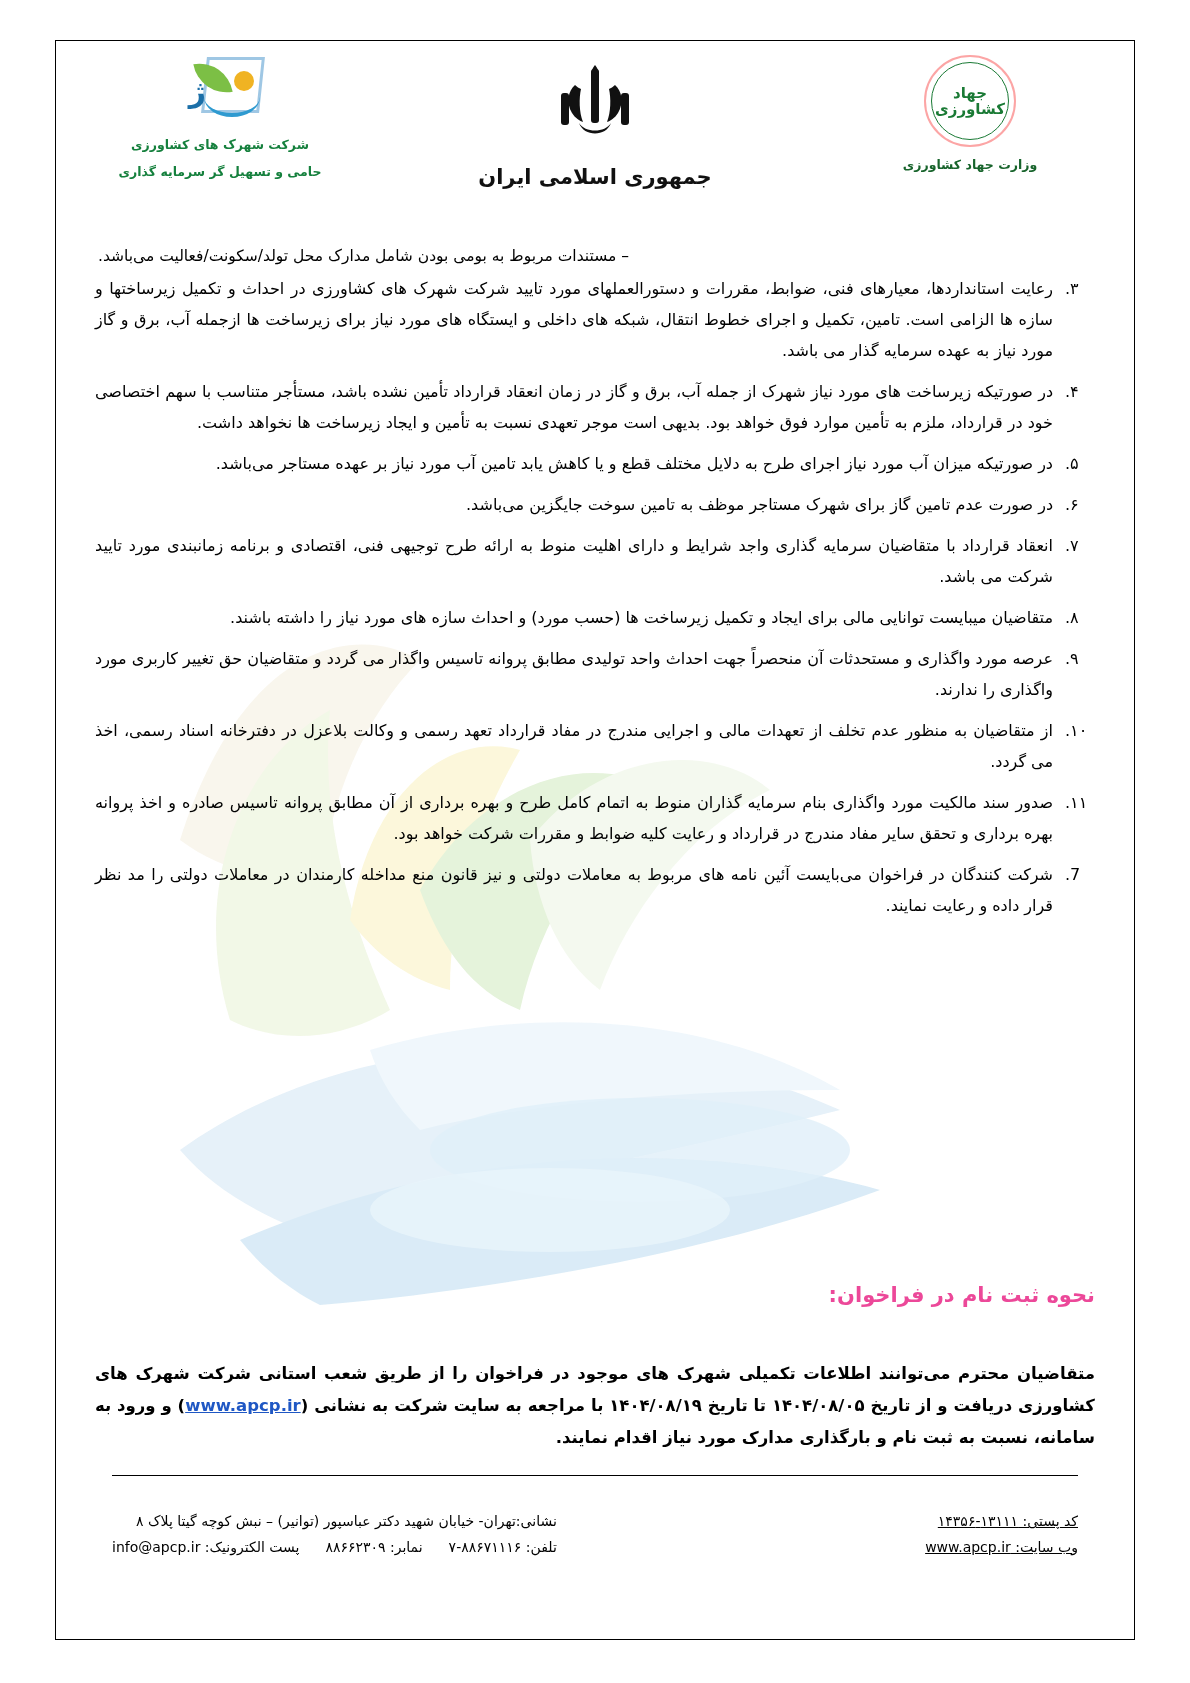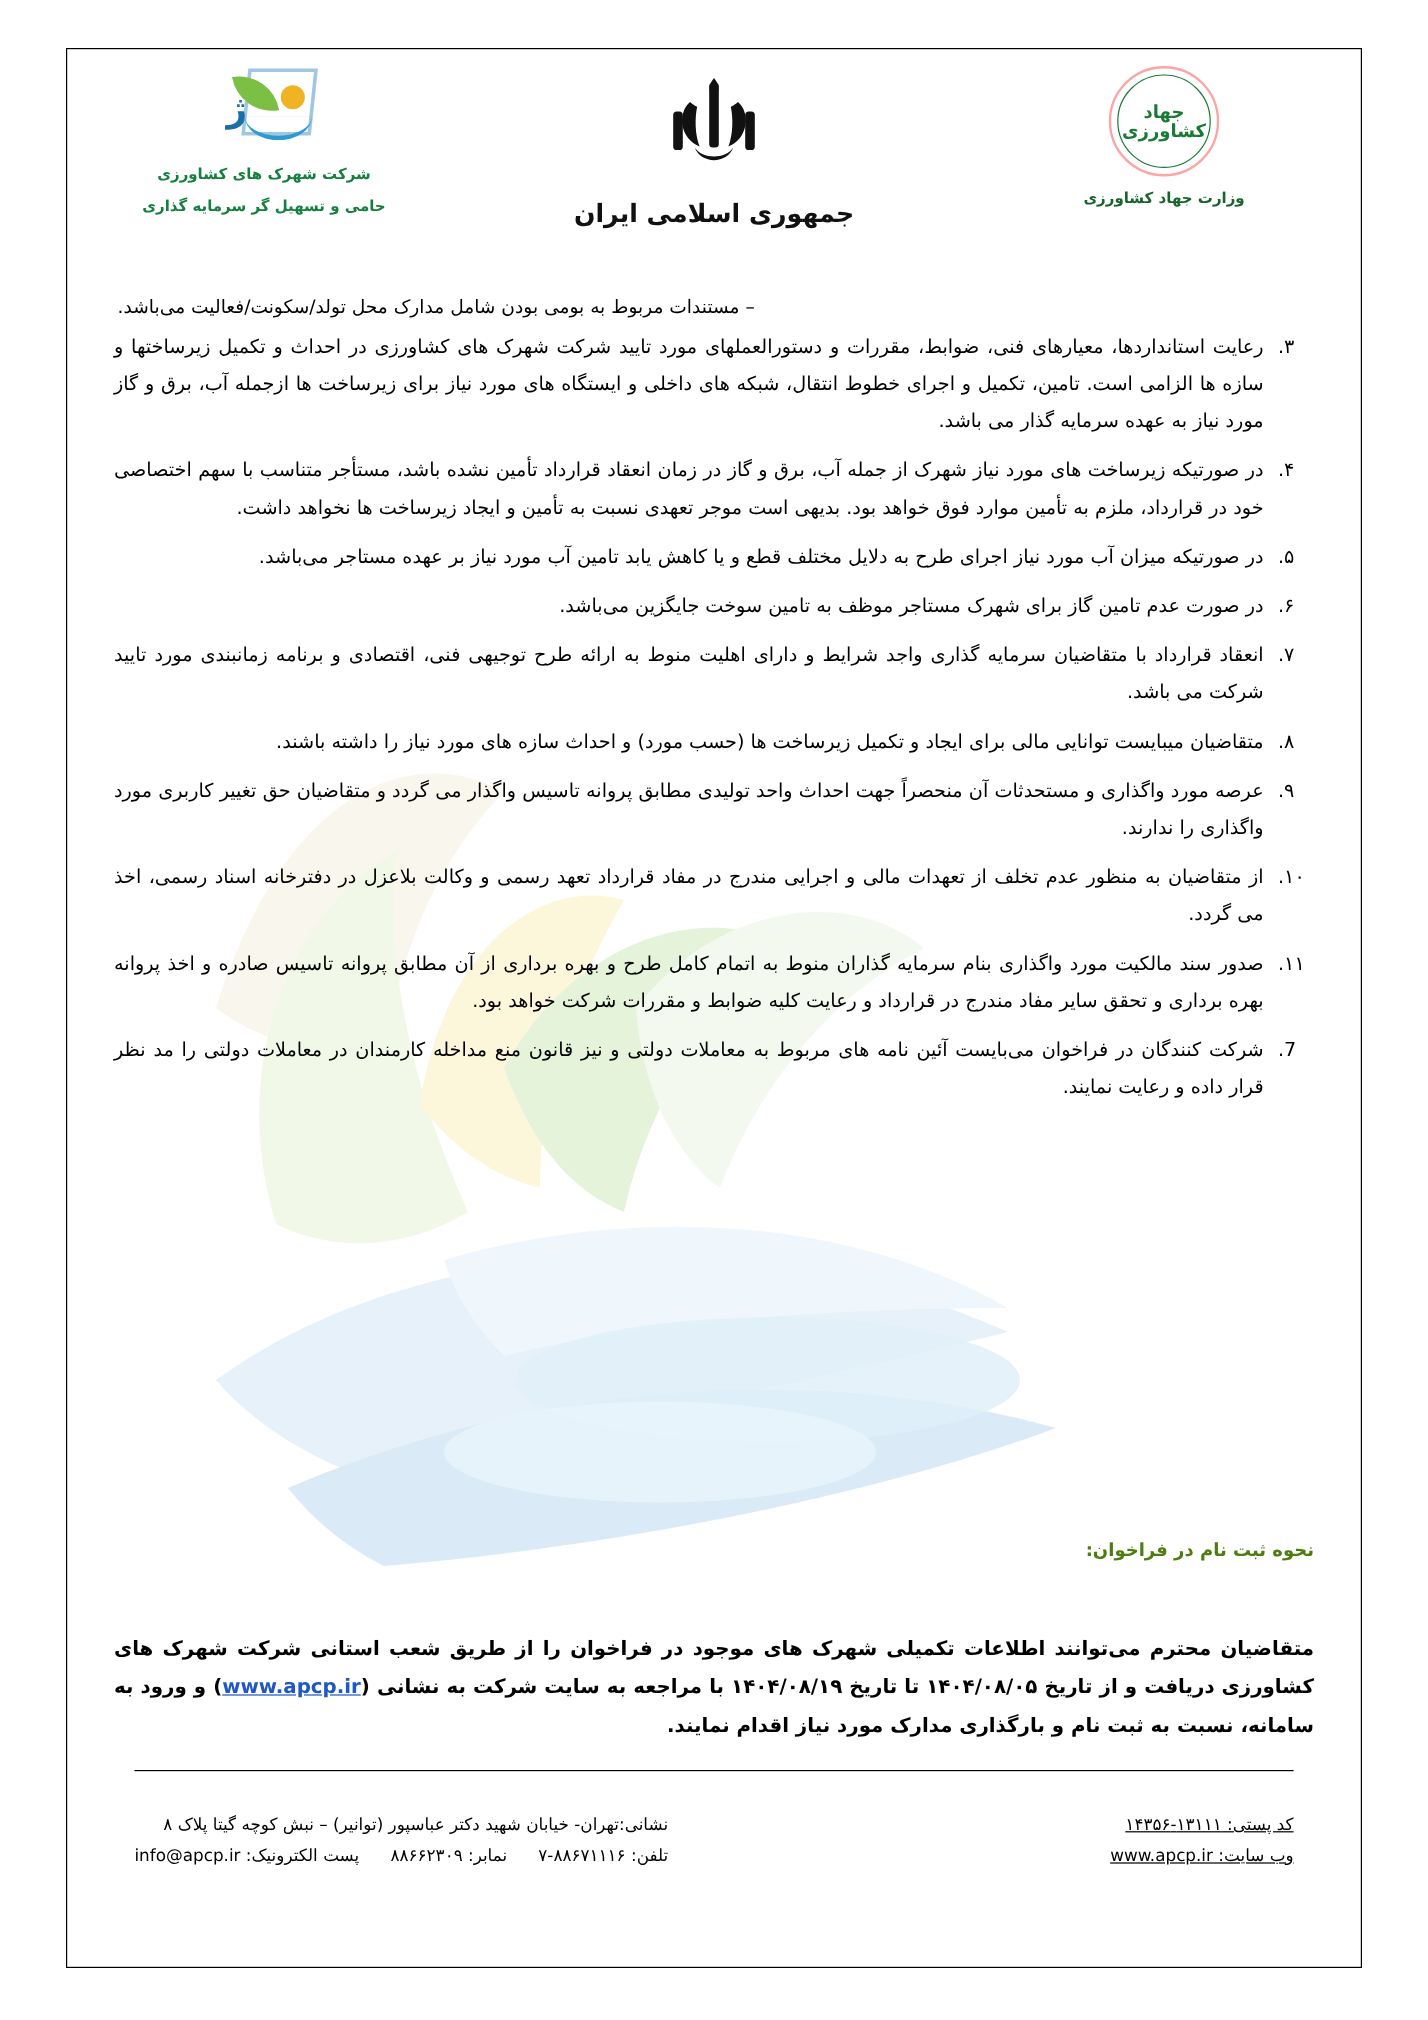--- a/index.html
+++ b/index.html
@@ -202,23 +202,23 @@
     line-height: 31px;
     text-align: justify;
     text-align-last: right;
   }
 
   
   .howto-title {
     position: absolute;
     right: 95px;
     top: 1283px;
-    font-size: 15px;
-    font-weight: bold;
-    color: #4d7c0f;
+    font-size: 21px;
+    font-weight: bold;
+    color: #ec4899;
   }
   .howto-body {
     position: absolute;
     right: 95px;
     left: 95px;
     top: 1358px;
     font-size: 16.5px;
     font-weight: bold;
     line-height: 32px;
     text-align: justify;

